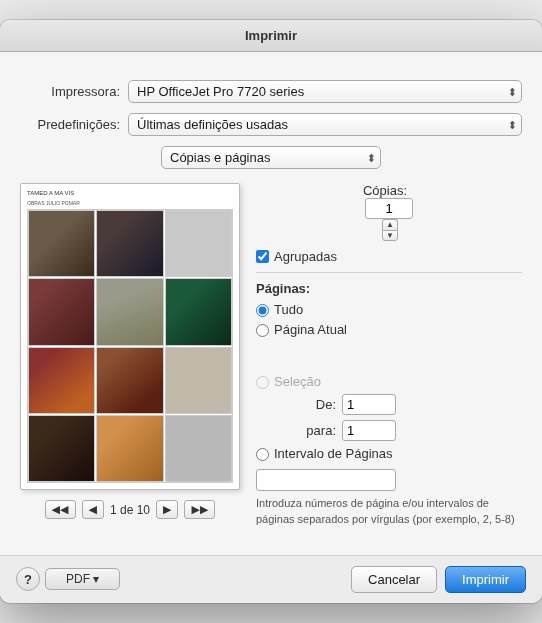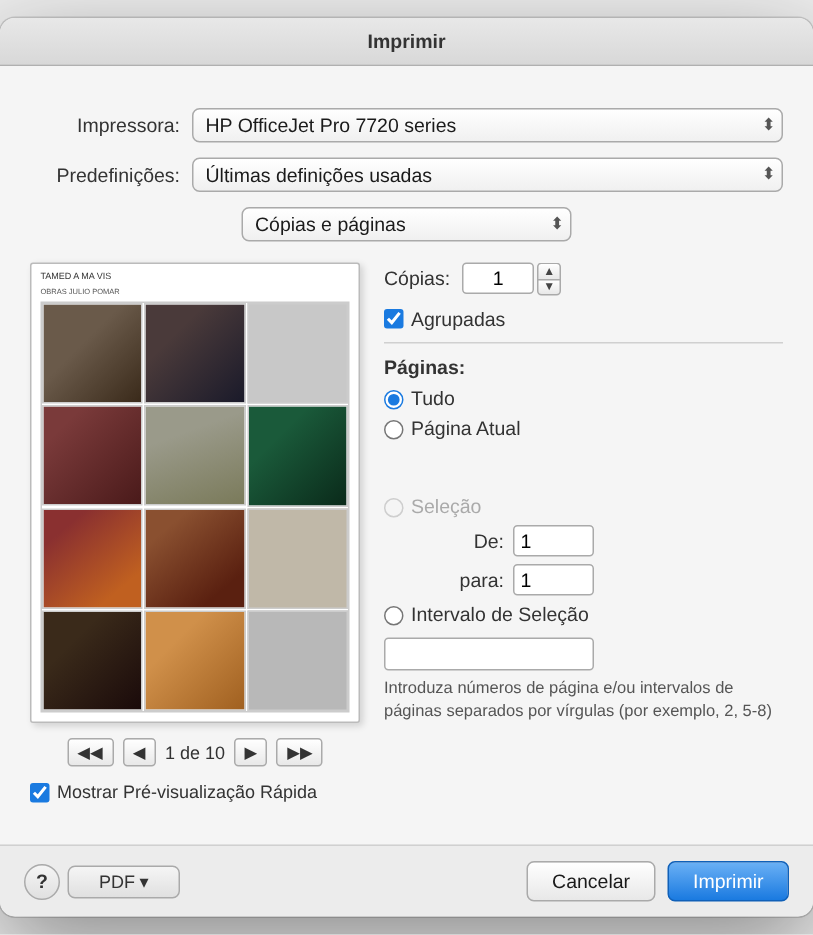--- a/index.html
+++ b/index.html
@@ -164,20 +164,21 @@
       color: #333;
     }
     
     .settings-panel {
       flex: 1;
     }
     .setting-row {
       display: flex;
       align-items: center;
       margin-bottom: 8px;
+      flex-direction: column;
     }
     .setting-label {
       font-size: 13px;
       color: #333;
       margin-right: 8px;
       white-space: nowrap;
     }
     .copies-input {
       width: 48px;
       border: 1px solid #aaa;
@@ -413,24 +414,20 @@
         </div>
 
         <div class="nav-bar">
           <button class="nav-btn">◀◀</button>
           <button class="nav-btn">◀</button>
           <span class="nav-info">1 de 10</span>
           <button class="nav-btn">▶</button>
           <button class="nav-btn">▶▶</button>
         </div>
 
-        <div class="preview-checkbox-row">
-          <input type="checkbox" id="quickPreview" checked="" style="">
-          <label for="quickPreview">Mostrar Pré-visualização Rápida</label>
-        </div>
       </div>
 
       <div class="settings-panel">
 
         <div class="setting-row">
           <span class="setting-label">Cópias:</span>
           <input type="text" class="copies-input" value="1" style="">
           <div class="stepper">
             <button class="stepper-btn">▲</button>
             <button class="stepper-btn">▼</button>
@@ -465,21 +462,21 @@
           <span class="range-label">De:</span>
           <input type="text" class="range-input" value="1" style="">
         </div>
         <div class="range-row">
           <span class="range-label">para:</span>
           <input type="text" class="range-input" value="1" style="">
         </div>
 
         <div class="radio-row">
           <input type="radio" name="pages" id="radioRange" style="">
-          <label for="radioRange">Intervalo de Seleção</label>
+          <label for="radioRange">Intervalo de Páginas</label>
         </div>
 
         <div>
           <input type="text" class="range-text-input" placeholder="" style="">
         </div>
 
         <p class="hint-text">Introduza números de página e/ou intervalos de páginas separados por vírgulas (por exemplo, 2, 5-8)</p>
 
       </div>
     </div>

